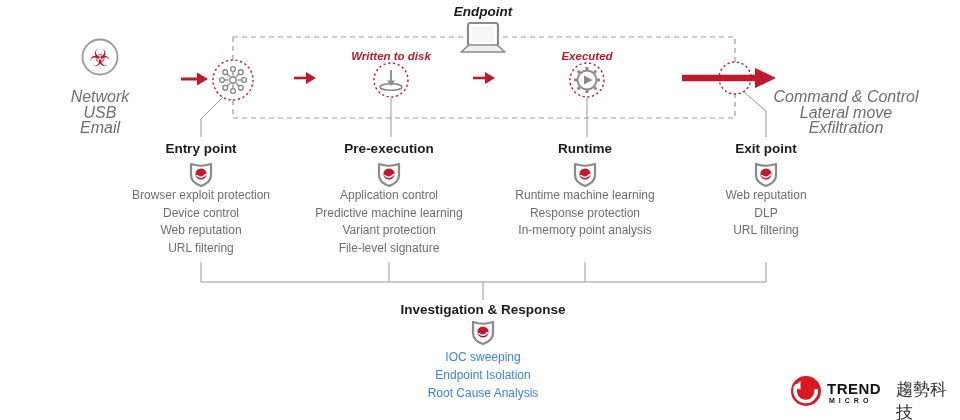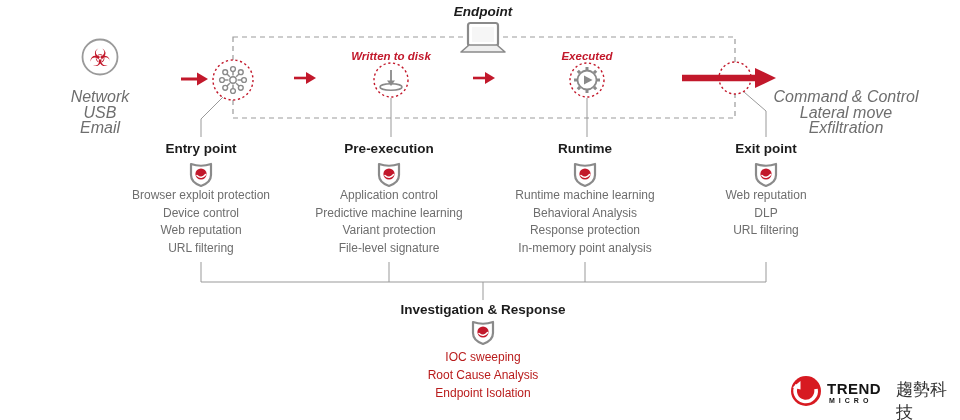--- a/index.html
+++ b/index.html
@@ -8,21 +8,21 @@
   svg.layer { position:absolute; left:0; top:0; z-index:1; }
   .txt { position:absolute; z-index:2;font-style:italic; }
   .center { text-align:center; }
   .red-title { color:#c2182b; font-weight:bold; font-size:12px; }
   .stage-label { color:#c2182b; font-weight:600; font-size:11.5px; }
   .gray-list { color:#6e6e6e; font-size:16px; line-height:15.5px; }
   .endpoint-title { font-weight:bold; font-size:13.5px; color:#1c1c1c; }
   .col { position:absolute; width:220px; z-index:2; display:flex; flex-direction:column; align-items:center; }
   .col-heading { font-weight:bold; font-size:13.5px; color:#1c1c1c; }
   .col-items { color:#6e6e6e; font-size:12px; line-height:17.5px; text-align:center; }
-  .inv-items { color:#b91c1c; font-size:12px; line-height:18px; text-align:center; }
+  .inv-items { color:#3b82f6; font-size:12px; line-height:18px; text-align:center; }
   .shield-wrap { margin:3px 0 2px 0; height:26px; }
   .logo { position:absolute; left:786px; top:372px; width:170px; height:42px; z-index:2; }
   .logo-brand { position:absolute; left:41px; top:8px; font-weight:bold; font-size:15px; letter-spacing:0.5px; color:#141414; }
   .logo-sub { position:absolute; left:43px; top:25px; font-weight:bold; font-size:7px; letter-spacing:4px; color:#141414; }
   .logo-cjk { position:absolute; left:110px; top:6px; font-size:17px; color:#333; font-weight:500; }
 </style>
 </head>
 <body>
 
 <div class="canvas">
@@ -176,43 +176,42 @@
       <div>Variant protection</div>
       <div>File-level signature</div>
     </div>
   </div>
 
   <div class="col" style="left:475px; top:141px;">
     <div class="col-heading">Runtime</div>
     <div class="shield-wrap"></div>
     <div class="col-items">
       <div>Runtime machine learning</div>
-      <div>Behavioral Analysis</div>
       <div>Response protection</div>
       <div>In-memory point analysis</div>
     </div>
   </div>
 
   <div class="col" style="left:656px; top:141px;">
     <div class="col-heading">Exit point</div>
     <div class="shield-wrap"></div>
     <div class="col-items">
       <div>Web reputation</div>
       <div>DLP</div>
       <div>URL filtering</div>
     </div>
   </div>
 
   <div class="col" style="left:363px; top:302px; width:240px;">
     <div class="col-heading">Investigation &amp; Response</div>
     <div class="shield-wrap"></div>
     <div class="inv-items">
       <div>IOC sweeping</div>
+      <div>Endpoint Isolation</div>
       <div>Root Cause Analysis</div>
-      <div>Endpoint Isolation</div>
     </div>
   </div>
 
   <div class="logo">
     <svg width="40" height="40" viewBox="0 0 40 40">
       <circle cx="20" cy="19" r="15" fill="#d71a21"></circle>
       <path d="M11,13 a10.5,10.5 0 1 0 19,4" stroke="#ffffff" stroke-width="3.6" fill="none"></path>
       <polygon points="6.5,15.5 14.5,9 14.5,17.5" fill="#ffffff"></polygon>
     </svg>
     <div class="logo-brand">TREND</div>

